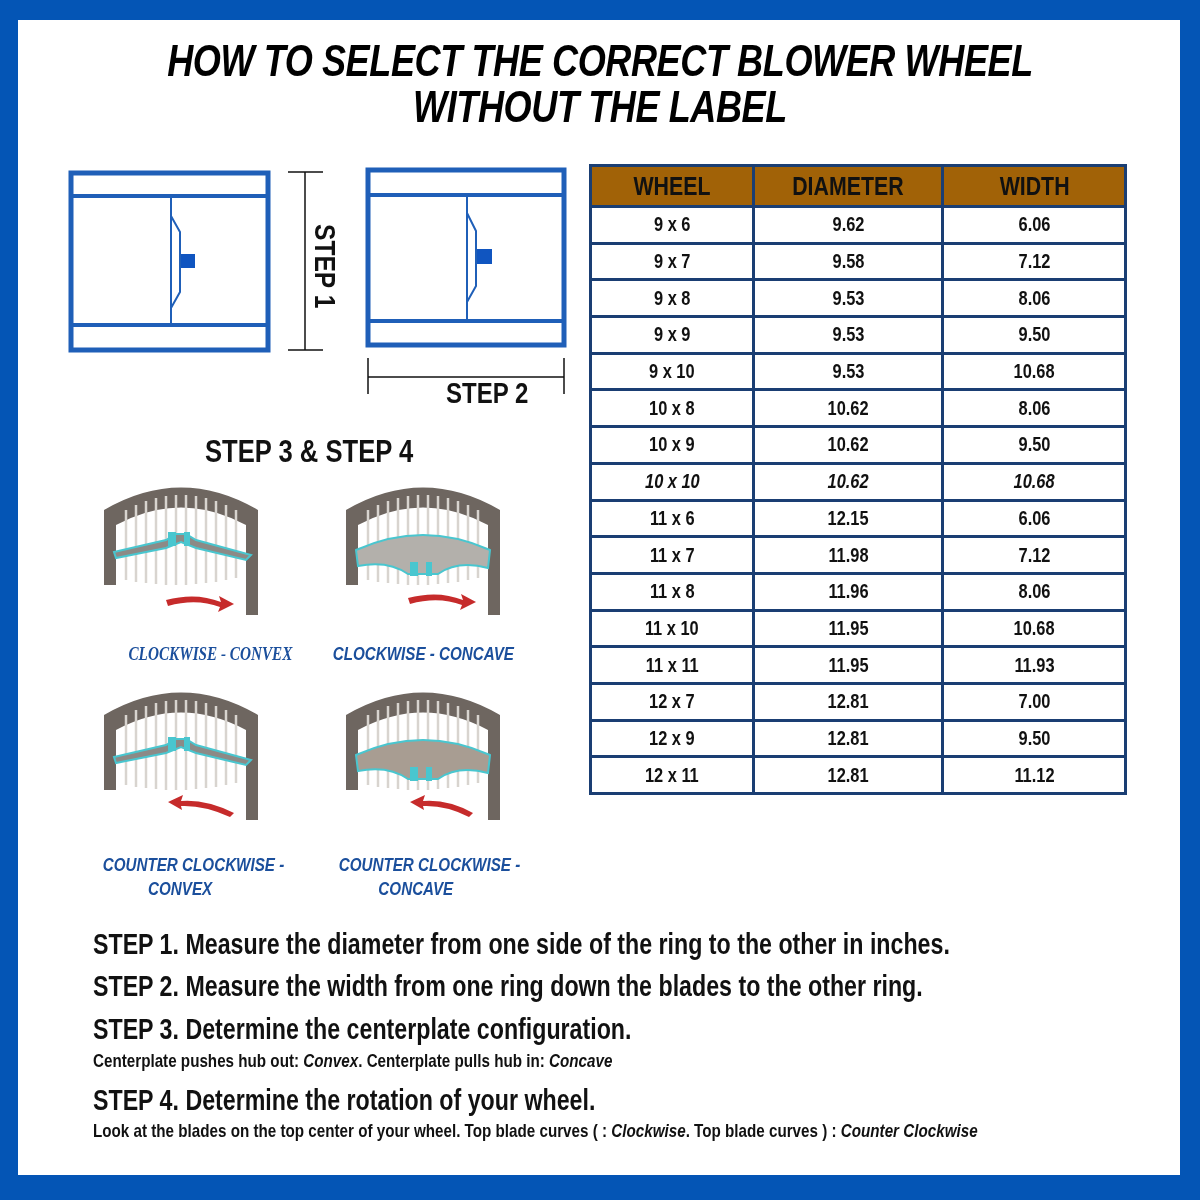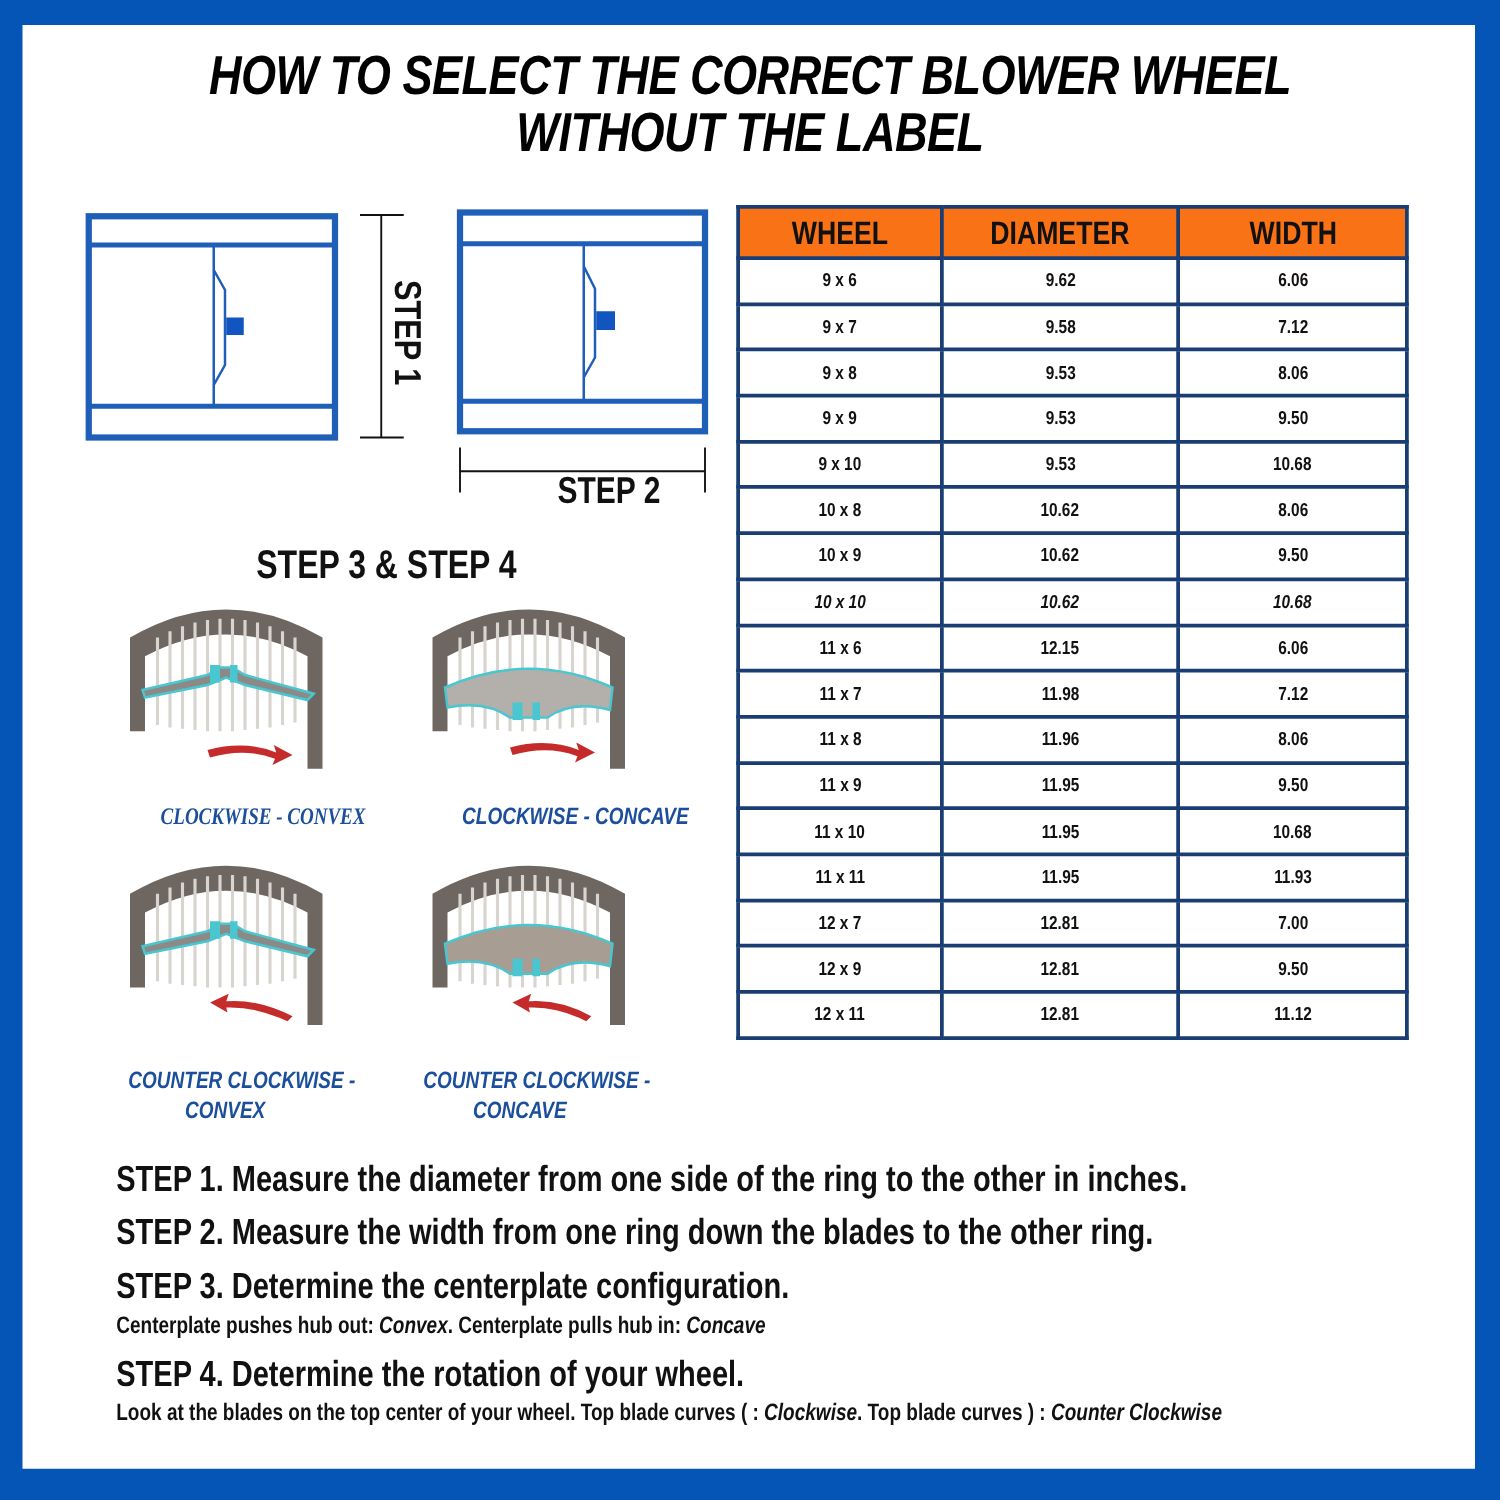--- a/index.html
+++ b/index.html
@@ -57,25 +57,25 @@
   table.spec th, table.spec td {
     border: 3px solid #1a3e73;
     text-align: center;
     font-family: "Liberation Sans", sans-serif;
     font-weight: bold;
     color: #111;
     height: 36.7px;
     padding: 0;
   }
   table.spec th {
-    background: #f97316;
+    background: #a16207;
     font-size: 26px;
     height: 41px;
   }
-  table.spec td { font-size: 15px; background: #fff; }
+  table.spec td { font-size: 20px; background: #fff; }
   table.spec tr.hl td { background: #ffffff; font-style: italic; }
   table.spec .c { display:inline-block; transform: scaleX(0.82); }
   col.c1 { width: 164px; } col.c2 { width: 190px; } col.c3 { width: 184px; }
 
   
   .wheel { position: absolute; width: 170px; height: 150px; }
   .caption {
     position: absolute;
     font-family: "Liberation Sans", sans-serif;
     font-weight: bold; font-style: italic;
@@ -224,21 +224,21 @@
   </g>
   <path d="M18,80 Q85,50 152,80 L150,98 Q120,90 100,104 L70,104 Q50,90 20,96 Z" fill="#a89d92" stroke="#49c6cf" stroke-width="2"></path>
   <rect x="72" y="92" width="8" height="14" fill="#49c6cf"></rect>
     <rect x="88" y="92" width="6" height="14" fill="#49c6cf"></rect>
   <path d="M135,138 Q110,124 85,126 L87,120 L72,127 L86,135 L85,131 Q108,130 131,142 Z" fill="#c62b2b"></path>
 </svg>
 
 <div class="caption" style="left:108px;top:642px;width:180px;font-family:Liberation Serif, serif;">
   <span class="cond">CLOCKWISE - CONVEX</span>
 </div>
-<div class="caption" style="left:347px;top:642px;width:190px;text-align:center;">
+<div class="caption" style="left:310px;top:642px;width:190px;text-align:center;">
   <span class="cond">CLOCKWISE - CONCAVE</span>
 </div>
 <div class="caption" style="left:80px;top:853px;width:200px;">
   <span class="cond">COUNTER CLOCKWISE -</span><br>
   <span class="cond">CONVEX</span>
 </div>
 <div class="caption" style="left:316px;top:853px;width:200px;">
   <span class="cond">COUNTER CLOCKWISE -</span><br>
   <span class="cond">CONCAVE</span>
 </div>
@@ -307,25 +307,20 @@
           <td><span class="c">11 x 7</span></td>
           <td><span class="c">11.98</span></td>
           <td><span class="c">7.12</span></td>
         </tr>
         <tr>
           <td><span class="c">11 x 8</span></td>
           <td><span class="c">11.96</span></td>
           <td><span class="c">8.06</span></td>
         </tr>
         <tr>
-          <td><span class="c">11 x 9</span></td>
-          <td><span class="c">11.95</span></td>
-          <td><span class="c">9.50</span></td>
-        </tr>
-        <tr>
           <td><span class="c">11 x 10</span></td>
           <td><span class="c">11.95</span></td>
           <td><span class="c">10.68</span></td>
         </tr>
         <tr>
           <td><span class="c">11 x 11</span></td>
           <td><span class="c">11.95</span></td>
           <td><span class="c">11.93</span></td>
         </tr>
         <tr>

